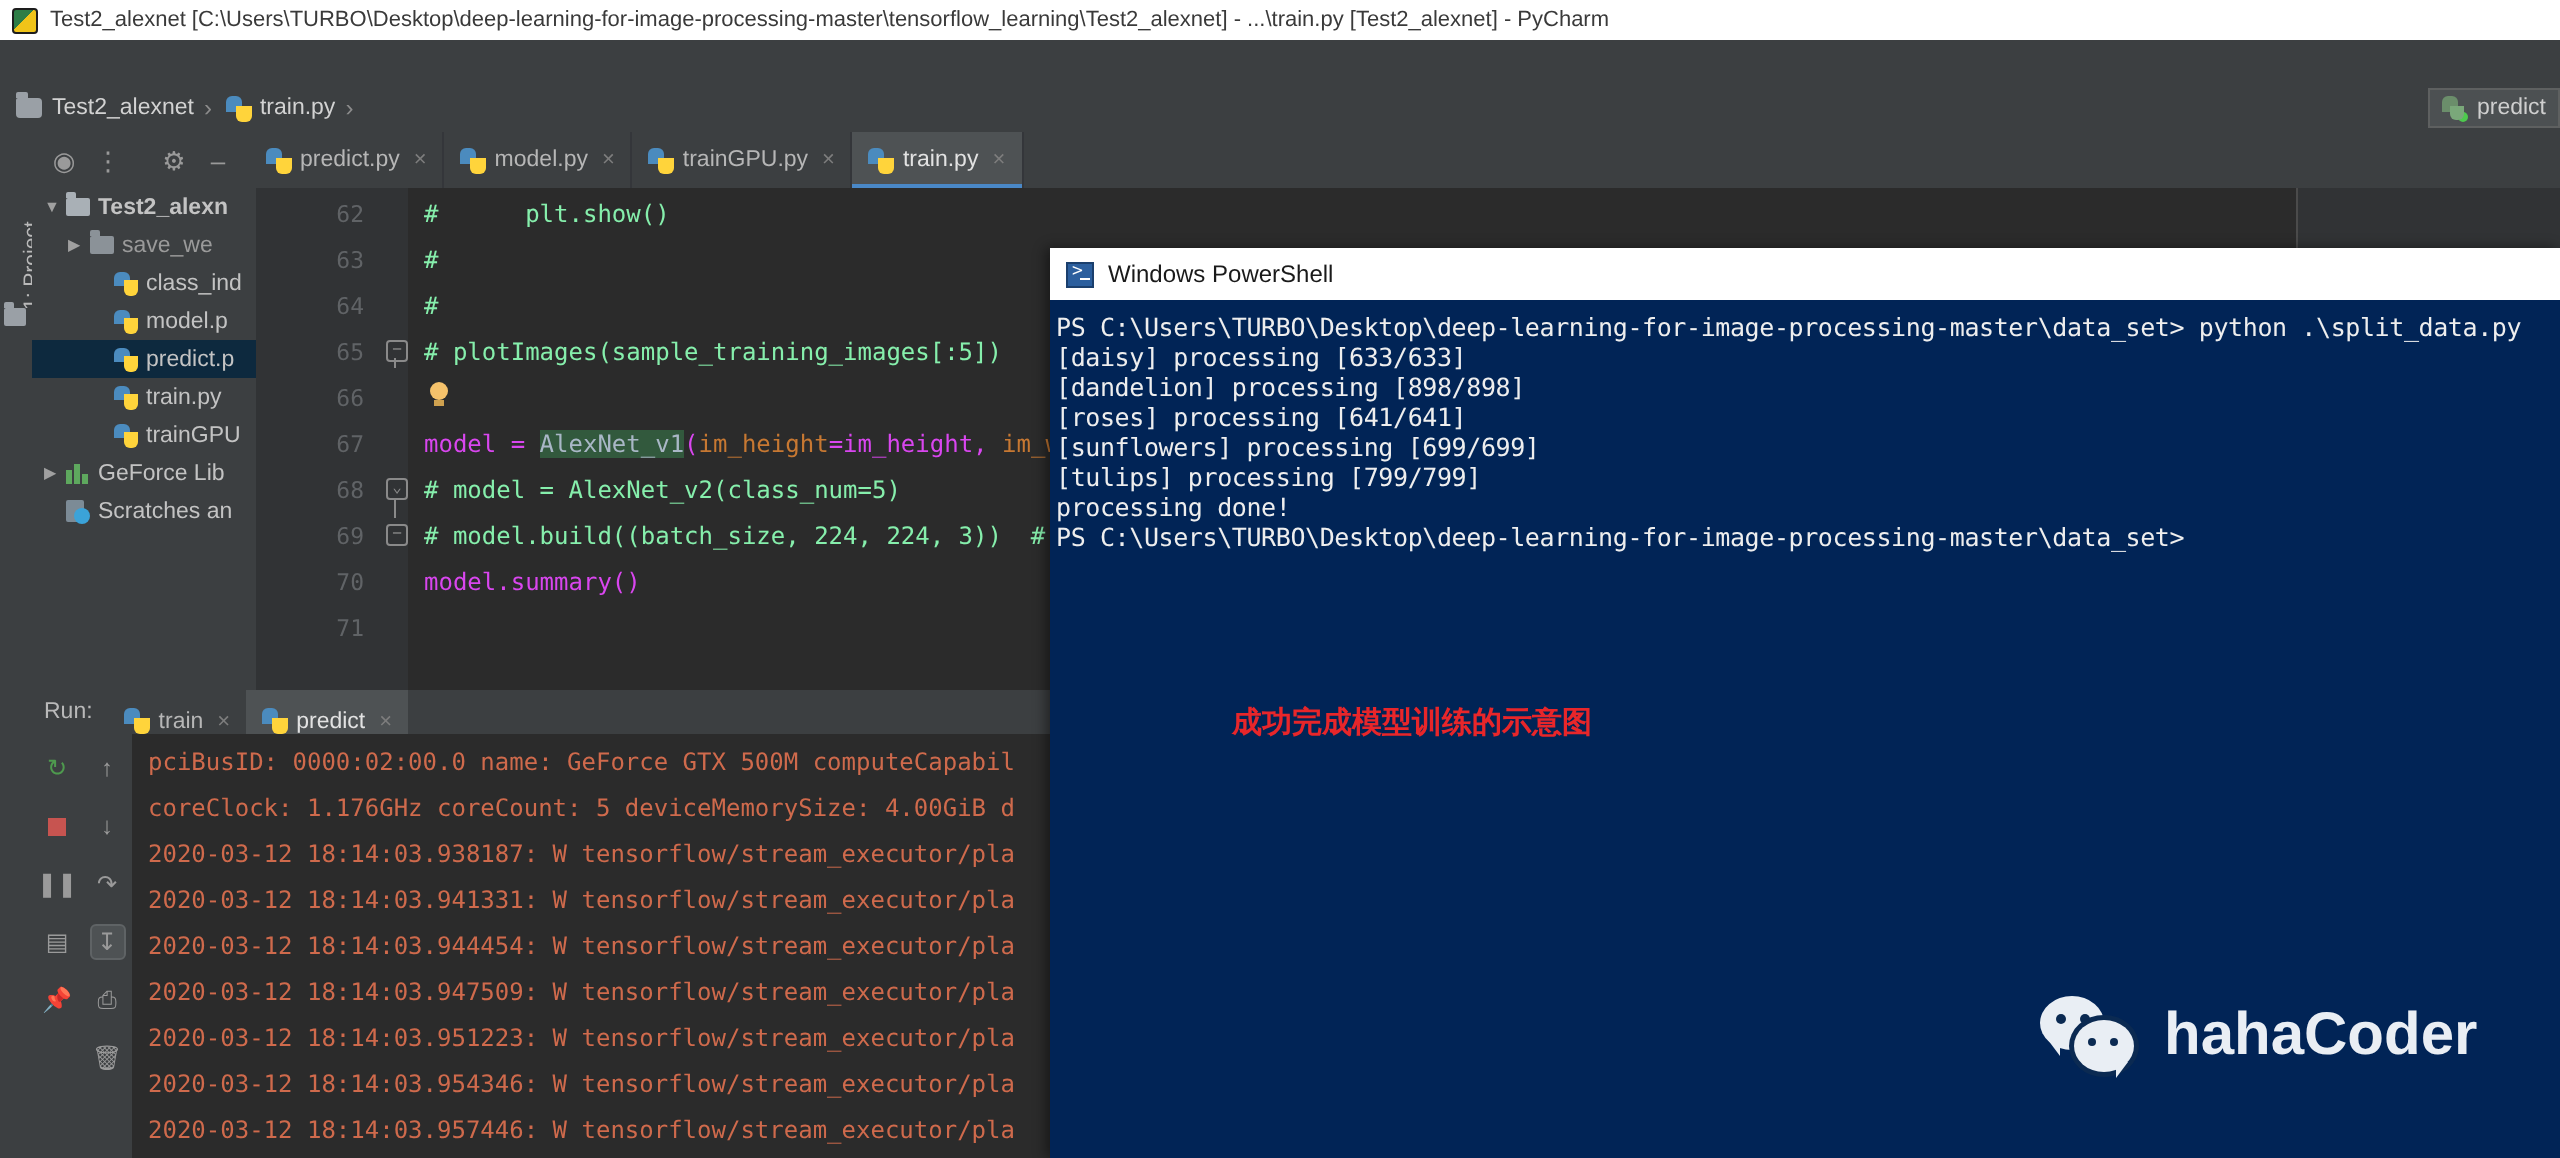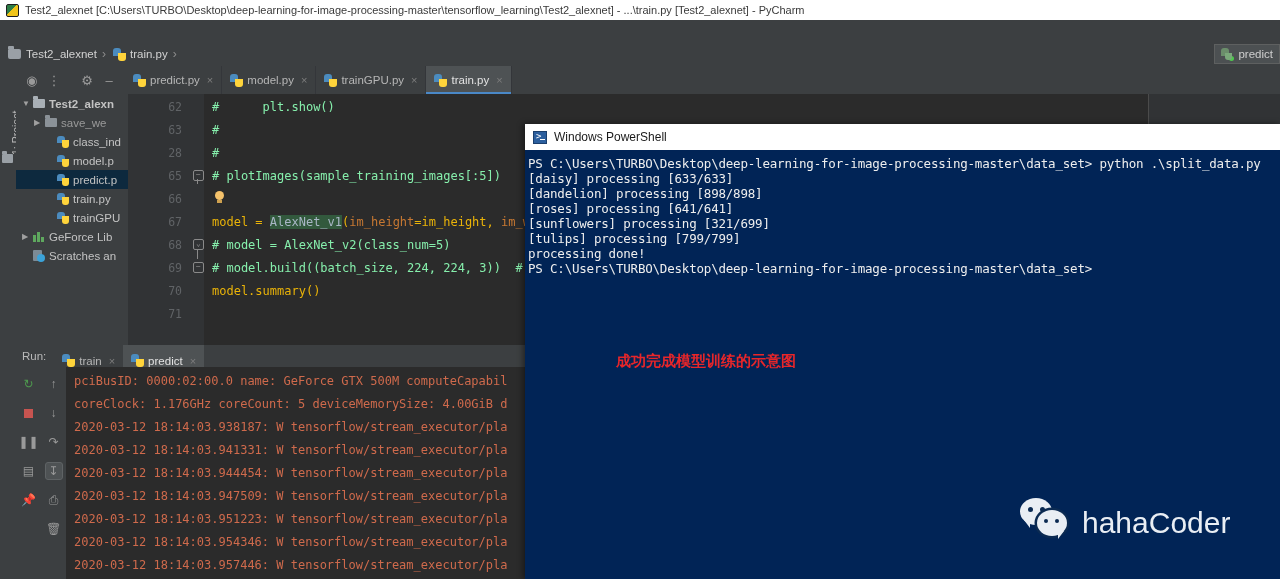--- a/index.html
+++ b/index.html
@@ -110,21 +110,21 @@
   
   .editor{position:absolute;left:128px;top:94px;width:1152px;height:251px;background:#2b2b2b;}
   .gutter{position:absolute;left:0;top:0;width:62px;height:251px;background:#313335;}
   .lnum{position:absolute;right:8px;font-size:11.5px;color:#606366;font-family:"DejaVu Sans Mono",monospace;}
   .foldcol{position:absolute;left:62px;top:0;width:14px;height:251px;background:#313335;}
   .codearea{position:absolute;left:76px;top:0;right:0;height:251px;background:#2b2b2b;}
   .cline{position:absolute;left:8px;font-size:12px;white-space:pre;font-family:"DejaVu Sans Mono",monospace;}
   .cmt{color:#86efac;}
   .hl{background:#32593d;color:#a9b7c6;}
   .param{color:#c77832;}
-  .plain{color:#eab308;}
+  .plain{color:#d946ef;}
   .bulb{position:absolute;width:11px;height:12px;}
   .bulb .b{position:absolute;left:1px;top:0;width:9px;height:9px;border-radius:50%;background:#f5c26b;}
   .bulb .s{position:absolute;left:3px;bottom:0;width:5px;height:3px;background:#cfa14f;}
   .foldmark{position:absolute;left:3px;width:9px;height:9px;border:1px solid #8a8a8a;border-radius:2px;
     color:#8a8a8a;font-size:8px;line-height:8px;text-align:center;font-family:"DejaVu Sans Mono",monospace;}
   .foldline{position:absolute;left:7px;width:1px;background:#8a8a8a;}
   .editor-right-sep{position:absolute;left:944px;top:0;width:1px;height:251px;background:#4b4b4b;}
   .editor-right-pan{position:absolute;left:945px;top:0;width:207px;height:251px;background:#313335;}
 
   
@@ -157,21 +157,21 @@
     font-family:"DejaVu Sans Mono",monospace;}
   .ps-ic:after{content:"";position:absolute;left:6px;bottom:3px;width:5px;height:1px;background:#fff;}
   .ps-title-t{font-size:12px;color:#1a1a1a;}
   .ps-body{position:absolute;left:0;top:26px;width:755px;height:429px;overflow:hidden;}
   .psline{position:absolute;left:3px;font-size:12.5px;color:#eeeeee;white-space:pre;
     font-family:"DejaVu Sans Mono",monospace;letter-spacing:-0.2px;}
   .annot{position:absolute;left:616px;top:352px;font-size:15px;color:#e8262a;
     font-family:"DejaVu Sans",sans-serif;font-weight:bold;white-space:nowrap;}
 
   
-  .wm{position:absolute;left:1020px;top:496px;display:flex;align-items:flex-end;}
+  .wm{position:absolute;left:1020px;top:496px;display:flex;align-items:center;font-weight:bold;}
   .wm-txt{font-size:30px;color:#e9eef4;margin-left:10px;font-family:"Liberation Sans",sans-serif;}
   .wm-ic{width:52px;height:44px;position:relative;flex:0 0 auto;}
   .bub{position:absolute;background:#e9eef4;border-radius:50%;}
   .b1{left:0;top:2px;width:32px;height:27px;}
   .b1tail{position:absolute;left:4px;top:24px;width:0;height:0;
     border-left:6px solid transparent;border-right:0 solid transparent;border-top:8px solid #e9eef4;}
   .b2{left:17px;top:14px;width:30px;height:26px;box-shadow:0 0 0 2.5px #0b2a52;}
   .b2tail{position:absolute;left:38px;top:35px;width:0;height:0;
     border-right:6px solid transparent;border-top:8px solid #e9eef4;}
   .eye{position:absolute;background:#0b2a52;border-radius:50%;width:5px;height:5px;}
@@ -288,21 +288,21 @@
         <span class="tscr"></span>
         <span>Scratches an</span>
       </div>
 
     </div>
 
     <div class="editor">
       <div class="gutter">
         <span class="lnum" style="top:6px">62</span>
         <span class="lnum" style="top:29px">63</span>
-        <span class="lnum" style="top:52px">28</span>
+        <span class="lnum" style="top:52px">64</span>
         <span class="lnum" style="top:75px">65</span>
         <span class="lnum" style="top:98px">66</span>
         <span class="lnum" style="top:121px">67</span>
         <span class="lnum" style="top:144px">68</span>
         <span class="lnum" style="top:167px">69</span>
         <span class="lnum" style="top:190px">70</span>
         <span class="lnum" style="top:213px">71</span>
       </div>
       <div class="foldcol">
         <span class="foldmark" style="top:76px">−</span>
@@ -381,21 +381,21 @@
   <div class="ps">
     <div class="ps-title">
       <span class="ps-ic"></span>
       <span class="ps-title-t">Windows PowerShell</span>
     </div>
     <div class="ps-body">
       <div class="psline" style="top:6px">PS C:\Users\TURBO\Desktop\deep-learning-for-image-processing-master\data_set&gt; python .\split_data.py</div>
       <div class="psline" style="top:21px">[daisy] processing [633/633]</div>
       <div class="psline" style="top:36px">[dandelion] processing [898/898]</div>
       <div class="psline" style="top:51px">[roses] processing [641/641]</div>
-      <div class="psline" style="top:66px">[sunflowers] processing [321/699]</div>
+      <div class="psline" style="top:66px">[sunflowers] processing [699/699]</div>
       <div class="psline" style="top:81px">[tulips] processing [799/799]</div>
       <div class="psline" style="top:96px">processing done!</div>
       <div class="psline" style="top:111px">PS C:\Users\TURBO\Desktop\deep-learning-for-image-processing-master\data_set&gt;</div>
     </div>
   </div>
 
   <div class="annot">成功完成模型训练的示意图</div>
 
   <div class="wm">
     <span class="wm-ic">

